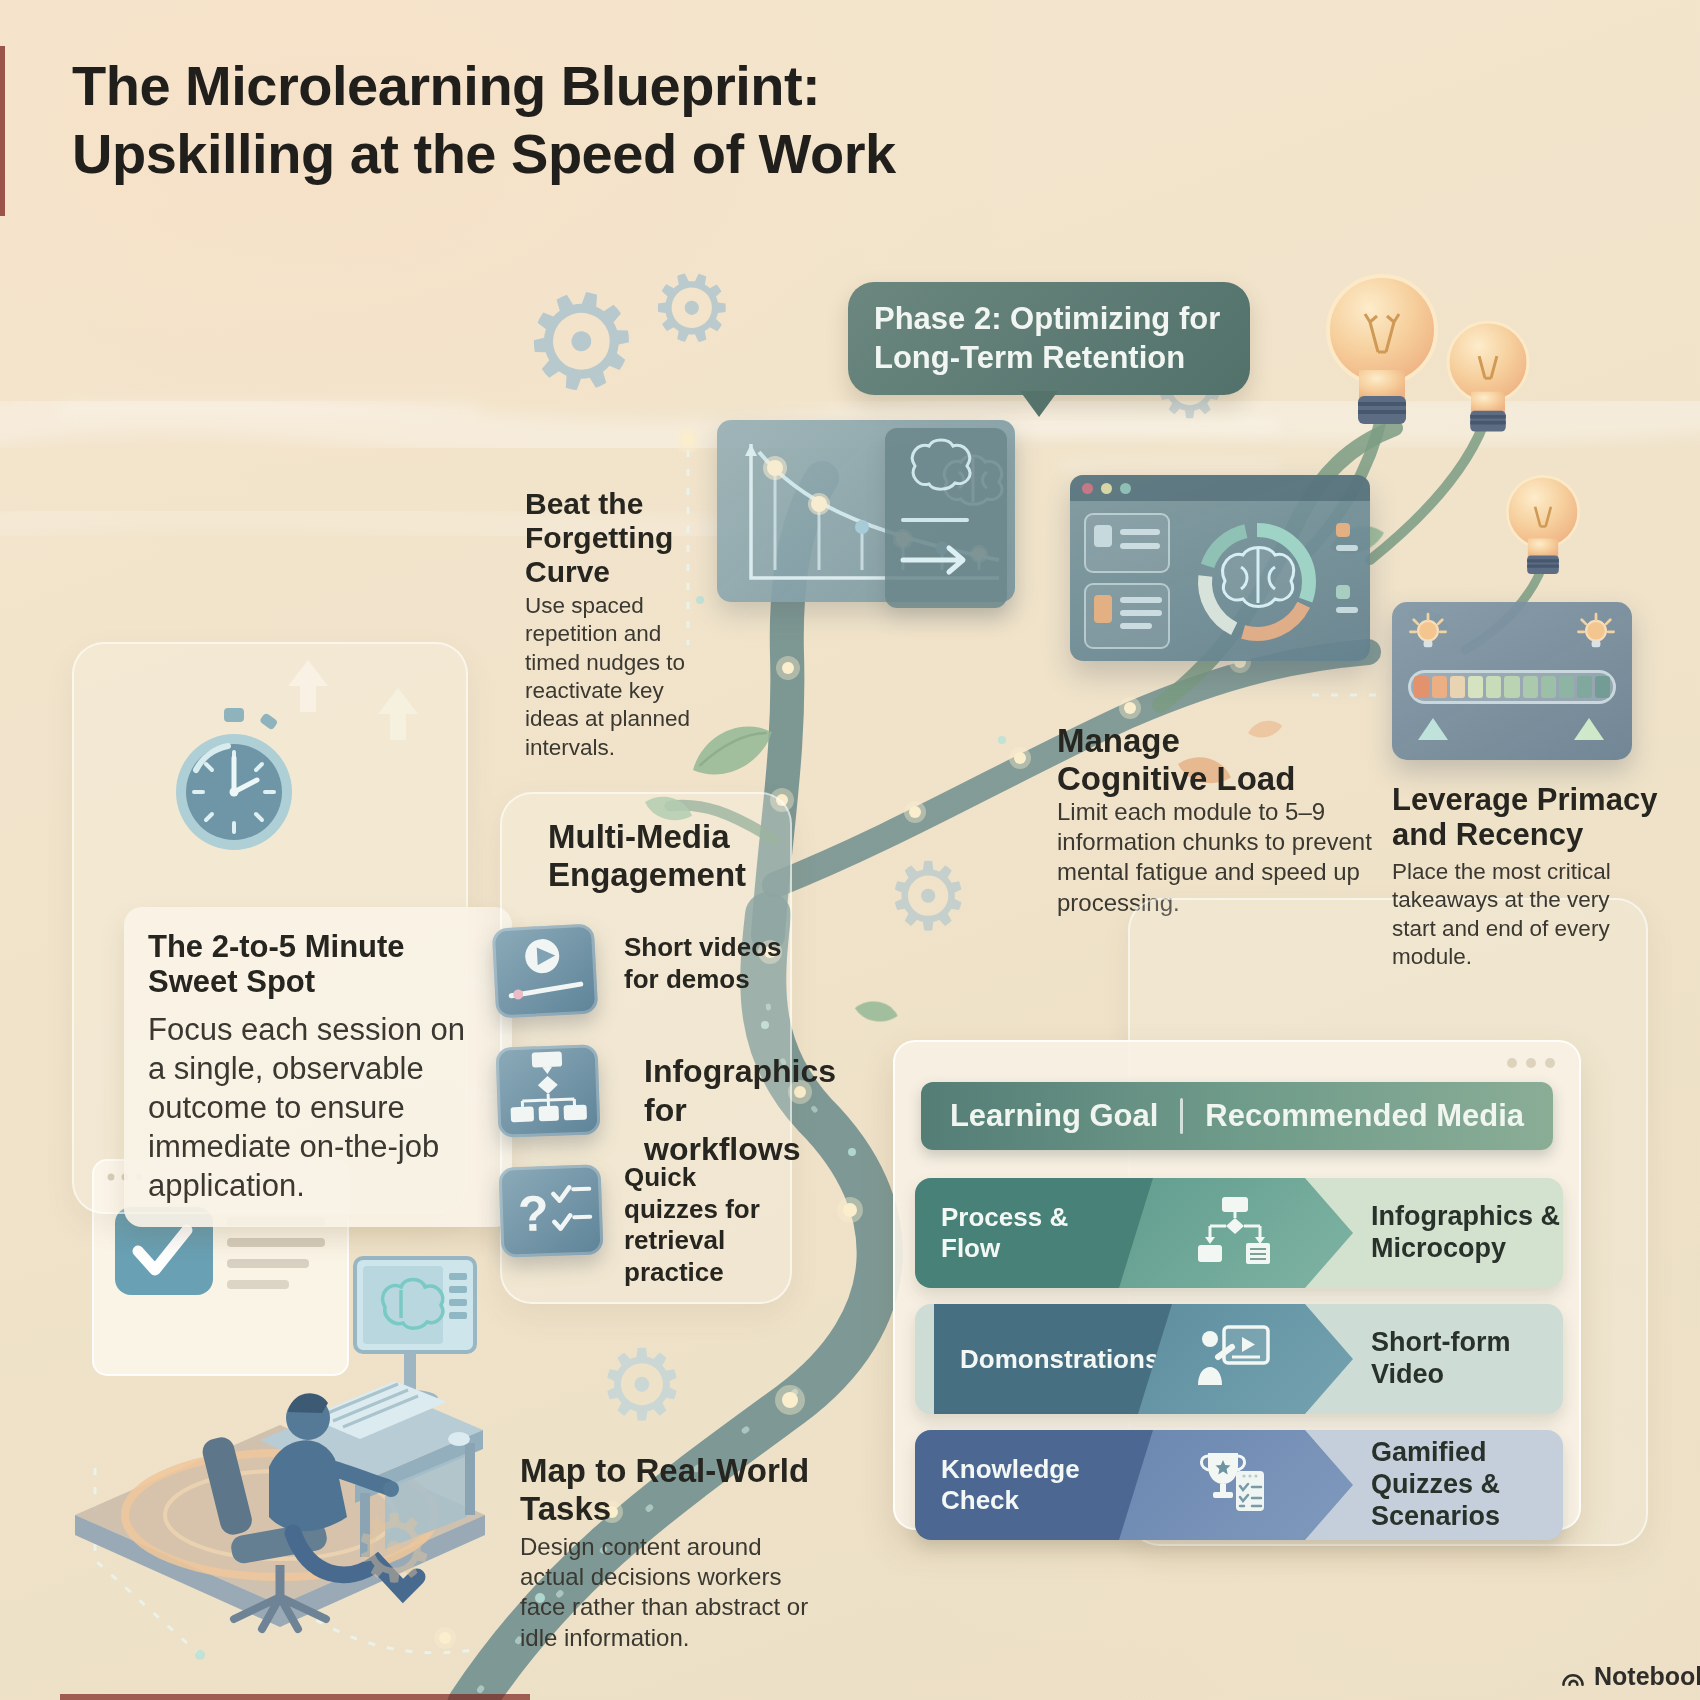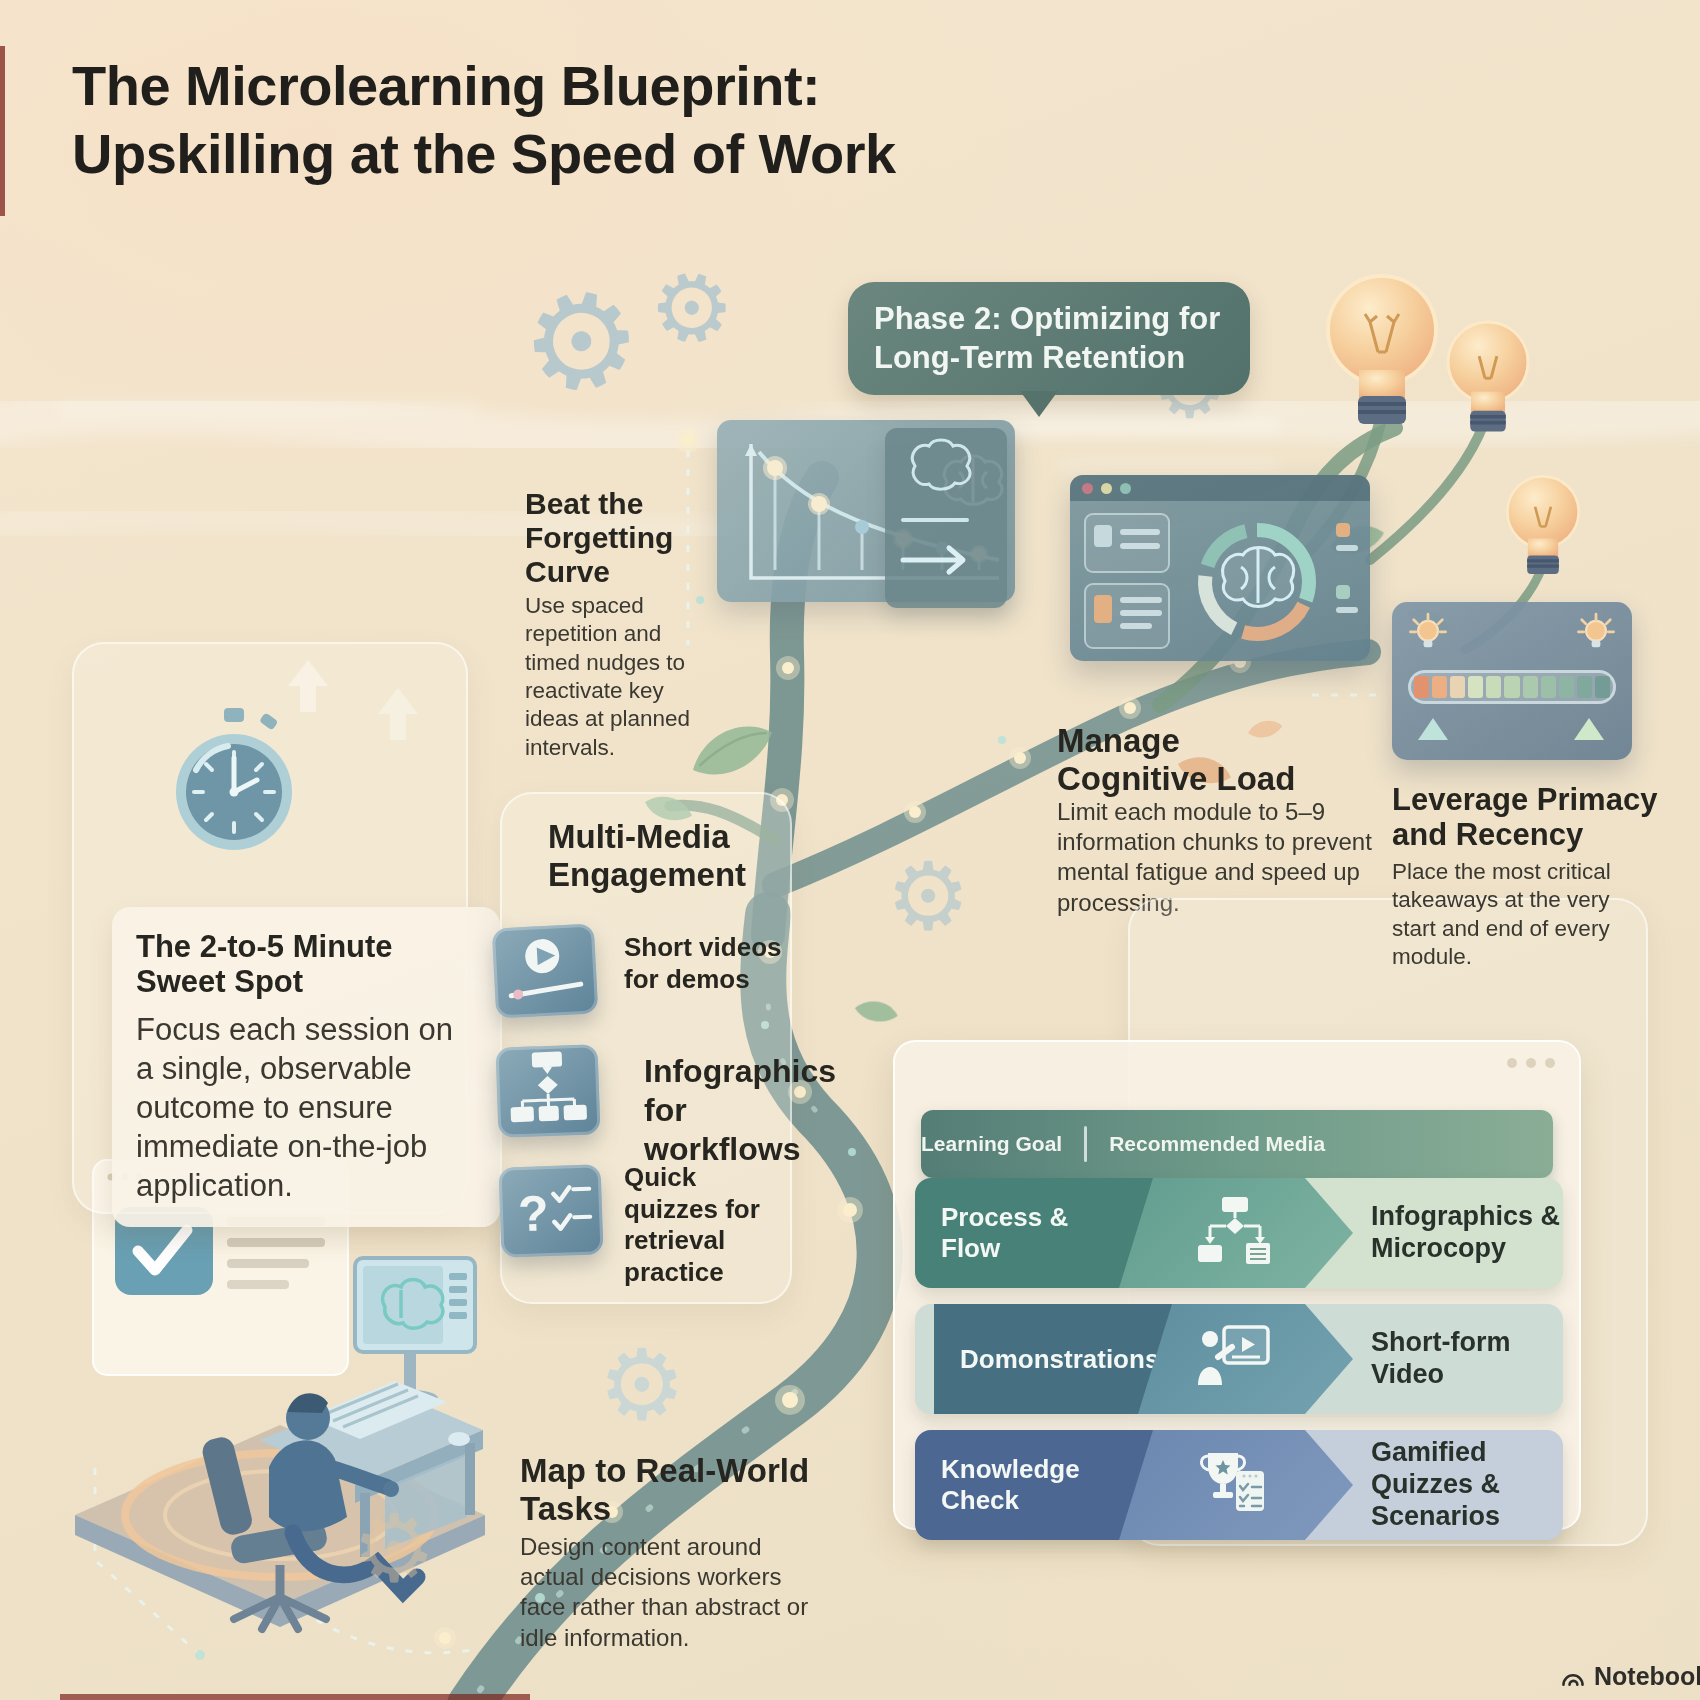--- a/index.html
+++ b/index.html
@@ -94,24 +94,23 @@
     position:absolute; left:893px; top:1040px; width:688px; height:490px;
     border-radius:22px; background:rgba(247,241,228,.9);
     border:2px solid rgba(255,255,255,.8);
     box-shadow:0 16px 34px rgba(110,90,50,.16);
   }
   .tbl-dots { position:absolute; top:16px; right:24px; display:flex; gap:9px; }
   .tbl-dots i { width:10px; height:10px; border-radius:50%; background:#ddd3bd; }
   .tbl-header {
     position:absolute; left:26px; right:26px; top:40px; height:68px; border-radius:12px;
     background:linear-gradient(90deg,#547d76,#6f9b8a,#8aad96);
-    display:flex; align-items:center; gap:22px;
-    color:#f1f5f0; font-size:21px; font-weight:700;
+    display:flex; align-items:center; justify-content:center; gap:22px;
+    color:#f1f5f0; font-size:31px; font-weight:700;
     box-shadow:0 6px 14px rgba(60,80,70,.25);
-    margin-top:28px;
   }
   .tbl-header .divider { width:3px; height:36px; background:rgba(255,255,255,.7); border-radius:2px; }
   .trow {
     position:absolute; left:20px; width:648px; height:110px; border-radius:16px; overflow:hidden;
     box-shadow:0 8px 16px rgba(90,95,80,.18);
   }
   .seg-left {
     position:absolute; left:0; top:0; bottom:0; width:238px;
     display:flex; align-items:center; padding-left:26px; padding-right:44px;
     clip-path:polygon(0 0, 100% 0, calc(100% - 34px) 100%, 0 100%);
@@ -360,21 +359,21 @@
         <path d="M107,92 h9"></path>
       <path d="M48,64 l6,6"></path>
         <path d="M98,114 l6,6"></path>
         <path d="M104,64 l-6,6"></path>
         <path d="M54,114 l-6,6"></path>
     </g>
     <path d="M76,92 L76,58 M76,92 L99,80" stroke="#eef7f8" stroke-width="5" stroke-linecap="round"></path>
     <circle cx="76" cy="92" r="4.5" fill="#eef7f8"></circle>
   </svg>
 
-  <div class="note-card" style="left:112px;top:907px;width:388px">
+  <div class="note-card" style="left:124px;top:907px;width:388px">
     <div class="h2" style="font-size:31px">The 2-to-5 Minute Sweet Spot</div>
     <div class="body-txt" style="font-size:31px;margin-top:10px">Focus each session on a single, observable outcome to ensure immediate on-the-job application.</div>
   </div>
 
   <div class="abs body-txt" style="left:525px;top:592px;width:192px;font-size:22.5px">Use spaced repetition and timed nudges to reactivate key ideas at planned intervals.</div>
   <div class="abs h2" style="left:525px;top:487px;width:182px;font-size:30px">Beat the Forgetting Curve</div>
 
   <div class="abs" style="left:717px;top:420px;width:298px;height:182px;border-radius:14px;background:linear-gradient(135deg,rgba(152,176,181,.93),rgba(118,149,158,.9));box-shadow:0 12px 26px rgba(90,100,105,.25)">
     <svg width="298" height="182" viewBox="0 0 298 182">
       <path d="M34,24 V158 H282" stroke="#dcebee" stroke-width="3.5" fill="none"></path>

